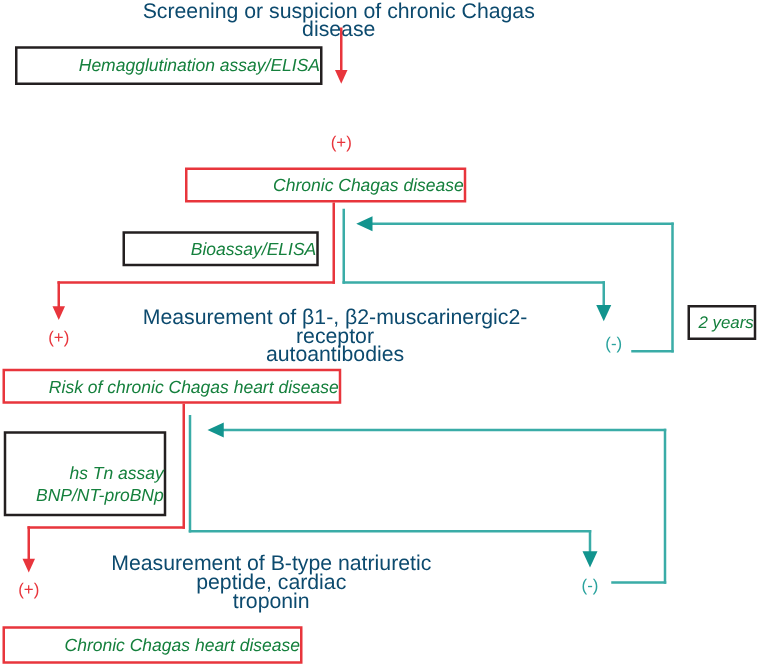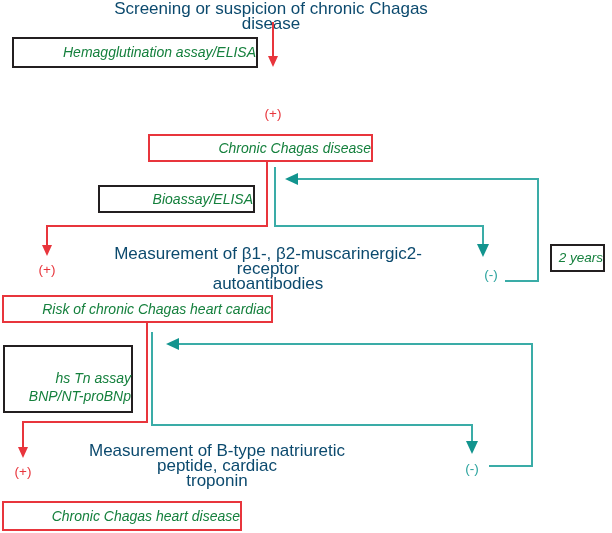--- a/index.html
+++ b/index.html
@@ -71,21 +71,21 @@
   <div class="abs box black" style="left:550px;top:212px;width:51px;height:24px;line-height:24px;font-size:13.5px;margin-top:32px;">
     <span>2 years</span>
   </div>
 
   <div class="abs blue-text" style="left:108px;top:246px;width:320px;">
     <div>Measurement of β1-, β2-muscarinergic2-receptor</div>
     <div>autoantibodies</div>
   </div>
 
   <div class="abs box red" style="left:2px;top:295px;width:267px;height:24px;line-height:24px;">
-    <span>Risk of chronic Chagas heart cardiac</span>
+    <span>Risk of chronic Chagas heart disease</span>
   </div>
 
   <div class="abs box black" style="left:3px;top:345px;width:126px;height:64px;padding-top:0;">
     <div style="line-height:18px;margin-top:22px;">hs Tn assay</div>
     <div style="line-height:18px;">BNP/NT-proBNp</div>
   </div>
 
   <div class="seg red" style="left:146px;top:323px;width:2px;height:100px;"></div>
   <div class="seg red" style="left:22px;top:421px;width:126px;height:2px;"></div>
   <div class="seg red" style="left:22px;top:421px;width:2px;height:27px;"></div>

